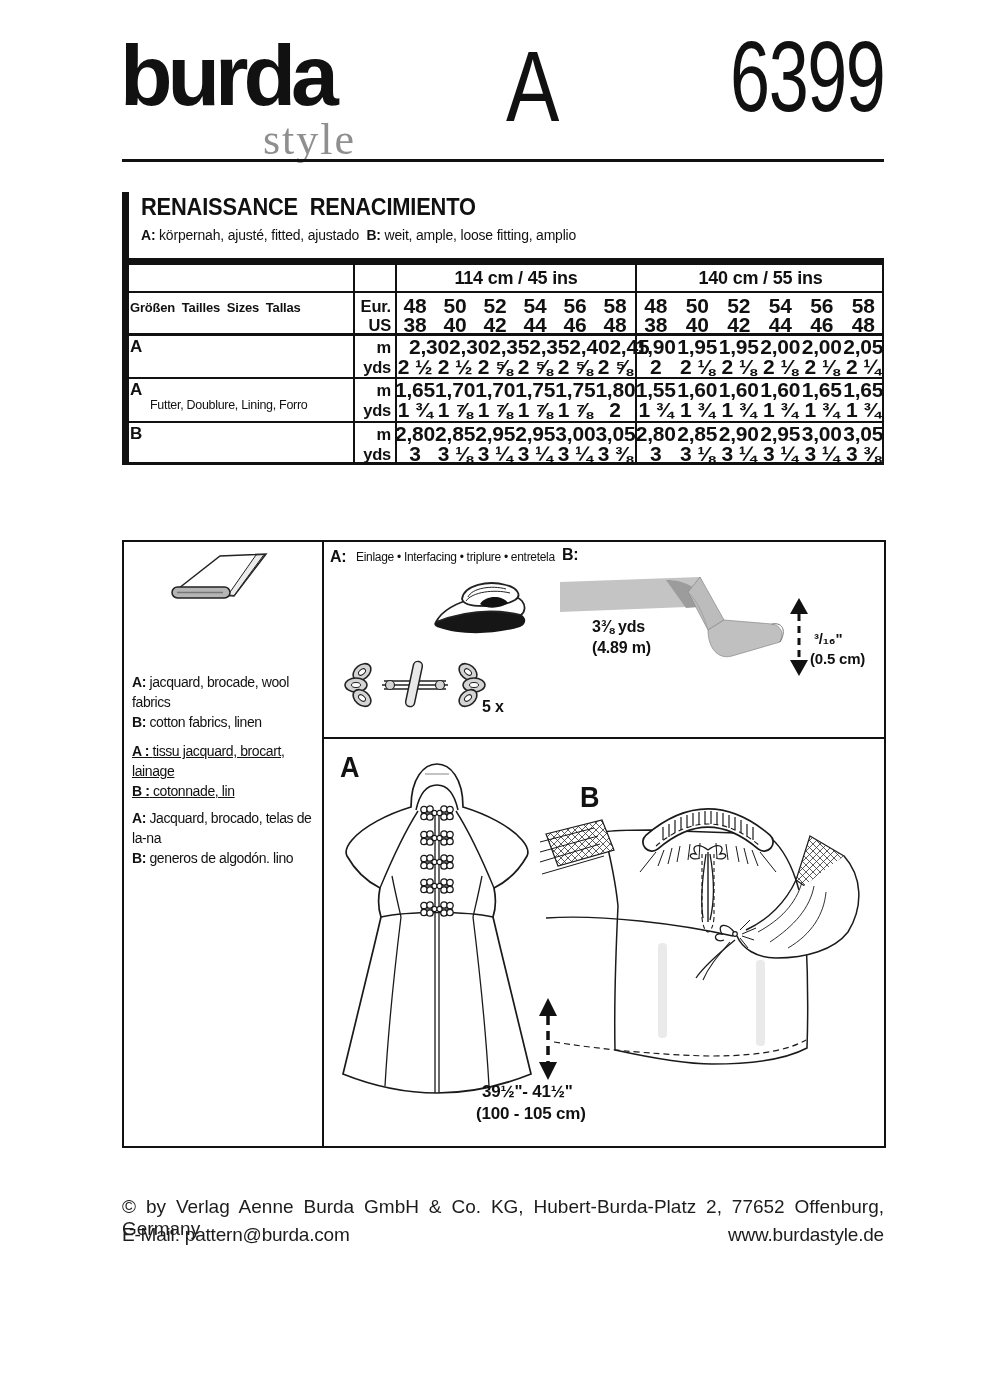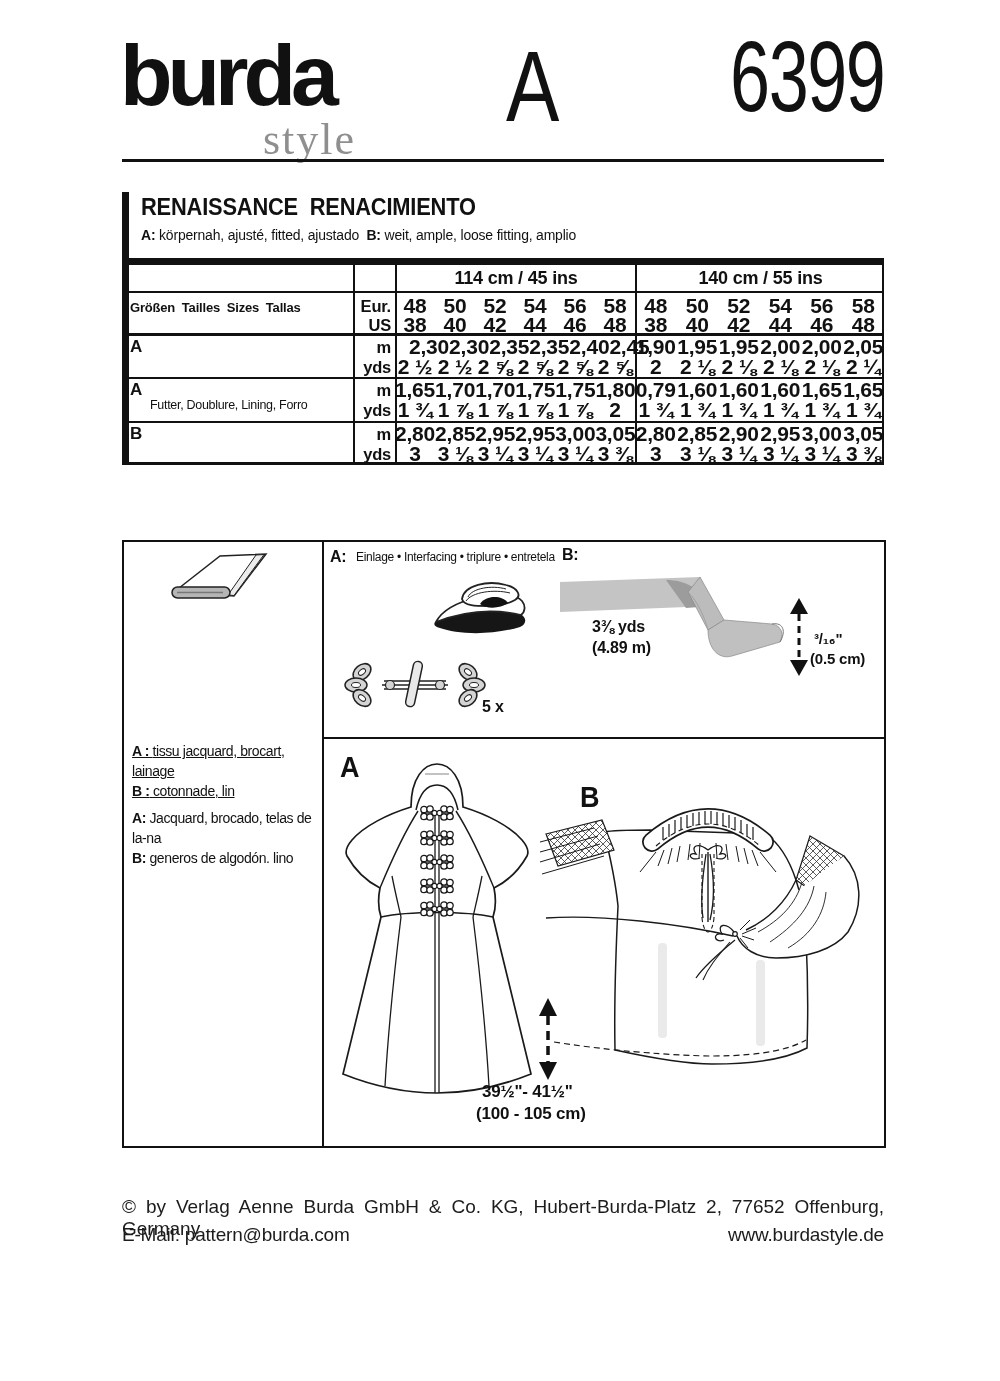--- a/index.html
+++ b/index.html
@@ -144,21 +144,21 @@
     <div class="unitcol" style="top:142px;">yds</div>
     <div class="cells g1" style="top:122px;">
         <span>1,65</span>
         <span>1,70</span>
         <span>1,70</span>
         <span>1,75</span>
         <span>1,75</span>
         <span>1,80</span>
       </div>
     <div class="cells g2" style="top:122px;">
-        <span>0,79</span>
+        <span>1,55</span>
         <span>1,60</span>
         <span>1,60</span>
         <span>1,60</span>
         <span>1,65</span>
         <span>1,65</span>
       </div>
     <div class="cells g1" style="top:142px;">
         <span>1 ¾</span>
         <span>1 ⅞</span>
         <span>1 ⅞</span>
@@ -216,20 +216,24 @@
     <div class="line" style="left:198px;top:0;width:2px;height:604px;"></div>
     <div class="line" style="left:198px;top:195px;width:562px;height:2px;"></div>
 
     <svg class="abs" style="left:36px;top:4px;" width="124" height="58" viewBox="0 0 124 58">
       <polygon points="14,46 60,10 106,8 74,50" fill="#fff" stroke="#222" stroke-width="1.5"></polygon>
       <polygon points="96,9 104,8.5 74,49.5 68,49" fill="#ececec" stroke="#222" stroke-width="1"></polygon>
       <rect x="12" y="41" width="58" height="11" rx="5.5" fill="#b5b5b5" stroke="#222" stroke-width="1.5"></rect>
       <line x1="17" y1="46.5" x2="63" y2="46.5" stroke="#777" stroke-width="1.5"></line>
     </svg>
 
+    <div class="ftext" style="top:130px;">
+      <span class="b">A:</span> <span>jacquard, brocade, wool fabrics</span><br>
+      <span class="b">B:</span> <span>cotton fabrics, linen</span>
+    </div>
     <div class="ftext" style="top:199px;text-decoration:underline;">
       <span class="b">A :</span> <span>tissu jacquard, brocart, lainage</span><br>
       <span class="b">B :</span> <span>cotonnade, lin</span>
     </div>
     <div class="ftext" style="top:266px;">
       <span class="b">A:</span> <span>Jacquard, brocado, telas de la-na</span><br>
       <span class="b">B:</span> <span>generos de algodón. lino</span>
     </div>
 
     <div class="abs b" style="left:206px;top:6px;font-size:16px;">A:</div>

